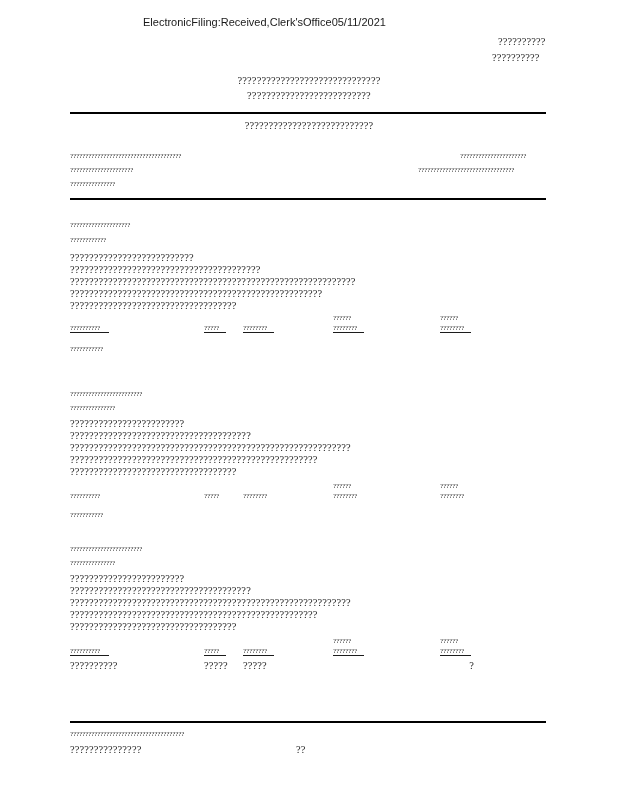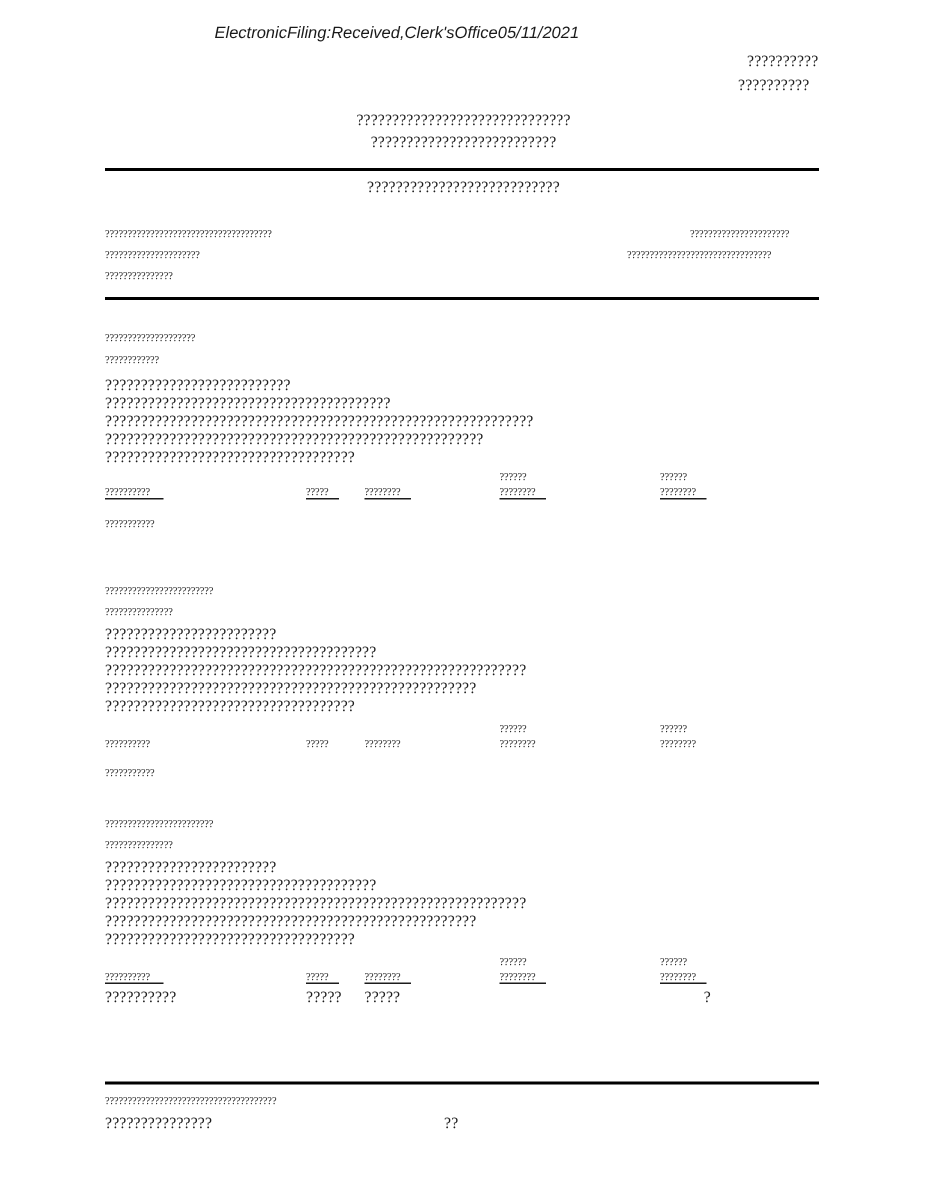--- a/index.html
+++ b/index.html
@@ -12,21 +12,20 @@
     font-family:"Liberation Serif", serif;
     overflow:hidden;
   }
   .abs{position:absolute;white-space:pre;}
   .stamp{
     font-family:"Liberation Sans", sans-serif;
     font-size:11px;
     word-spacing:-3px;
     letter-spacing:0;
     color:#1a1a1a;
-    font-style:italic;
   }
   .body{font-size:10.5px;letter-spacing:0.1px;line-height:12px;}
   .tiny{font-size:7px;letter-spacing:-0.1px;line-height:8px;}
   .center{left:0;width:618px;text-align:center;}
   .rule{position:absolute;height:2px;background:#000;}
   .ul{border-bottom:1px solid #1c1c1c;padding-right:7px;}
   .ul-wide{border-bottom:1px solid #1c1c1c;padding-right:9px;}
   .right-cell{display:inline-block;width:34px;text-align:right;}
 </style>
 </head>

